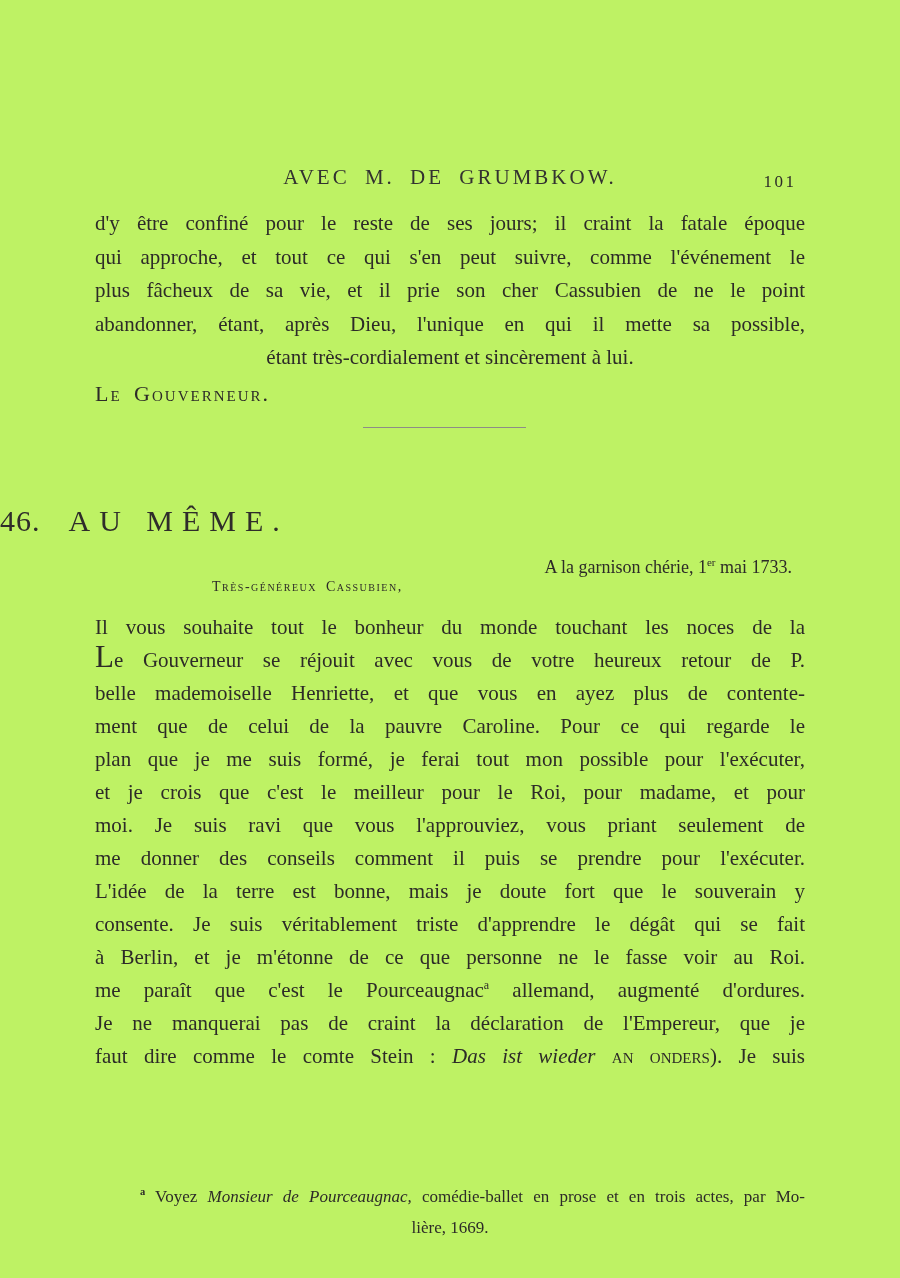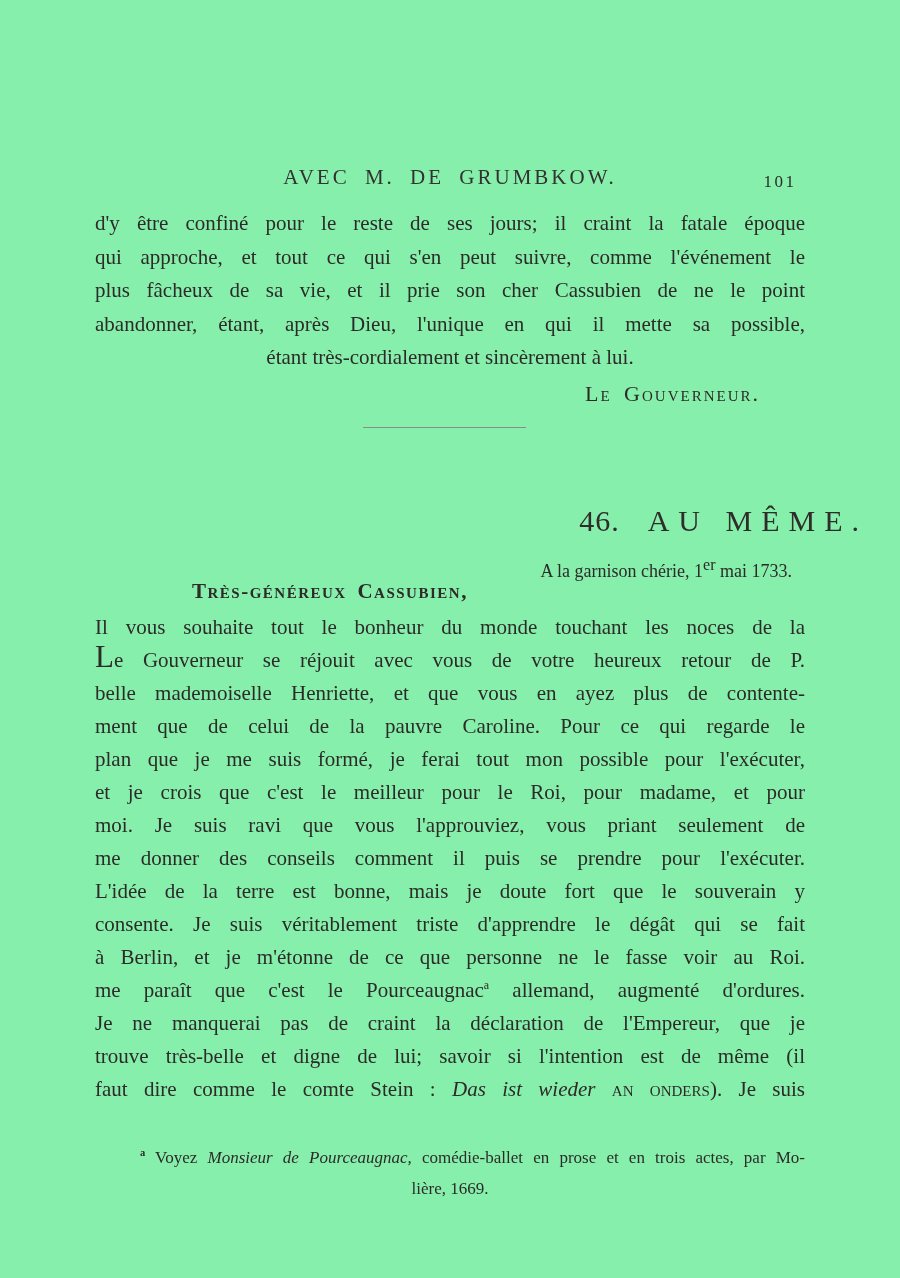--- a/index.html
+++ b/index.html
@@ -1,20 +1,20 @@
 <!DOCTYPE html>
 <html><head>
 <meta charset="utf-8">
 <style>
   html,body { margin:0; padding:0; background:#e8e8e6; }
   .page {
     position:relative;
     width:900px; height:1278px;
     margin:0 auto;
-    background:#86efac;
+    background:#bef264;
     color:#2d2b28;
     font-family:"Liberation Serif","DejaVu Serif",serif;
     overflow:hidden;
   }
   .running-header {
     position:absolute; top:165px; left:0; width:900px;
     text-align:center;
     font-size:21px; letter-spacing:3px; word-spacing:7px;
     color:#333230;
   }
@@ -24,57 +24,56 @@
     font-size:17px; letter-spacing:2.5px;
   }
   .para1 {
     position:absolute; top:207px; left:95px; width:710px;
     font-size:21px; line-height:33.5px;
   }
   .jline { text-align:justify; text-align-last:justify; }
   .lline { text-align:center; }
   .signature {
     position:absolute; top:381px; left:95px; width:665px;
-    text-align:right;
     font-variant:small-caps;
     font-size:22px; letter-spacing:2px; word-spacing:5px;
   }
   .rule {
     position:absolute; top:427px; left:363px; width:163px;
     border-top:1px solid #8d8d87; height:0;
   }
   .heading {
     position:absolute; top:504px; left:0; width:868px;
-    text-align:right; font-size:30px; color:#2f2d2a;
+    text-align:left; font-size:30px; color:#2f2d2a;
   }
   .heading-number { letter-spacing:1px; margin-right:28px; }
   .heading-title  { letter-spacing:9px; }
   .dateline {
     position:absolute; top:556px; left:95px; width:697px;
     text-align:right; font-size:18px;
   }
-  .dateline sup { font-size:16px;text-align:right; }
+  .dateline sup { font-size:11px;text-align:right; }
   .salutation {
-    position:absolute; top:579px; left:192px;
+    position:absolute; top:579px; left:212px;
     font-variant:small-caps;
-    font-size:21px; letter-spacing:1.5px; word-spacing:4px;font-weight:bold;
+    font-size:14px; letter-spacing:1.5px; word-spacing:4px;
   }
   .body-block {
     position:absolute; top:611px; left:95px; width:710px;
     font-size:21px; line-height:33px;
   }
   .initial { font-size:31px; line-height:0; }
   .note-mark { font-size:12px; vertical-align:super; line-height:0; }
   .italic { font-style:italic; }
   .smallcaps { font-variant:small-caps; }
   .footnote {
     position:absolute; top:1142px; left:95px; width:710px;
     font-size:17px; line-height:31px;
   }
-  .fn-line1 { padding-left:45px; text-align:justify; text-align-last:justify; }
+  .fn-line1 { padding-left:45px; text-align:justify; text-align-last:justify;margin-top:39px; }
   .fn-mark { font-size:10.5px; vertical-align:super; font-weight:bold; line-height:0; }
 </style>
 </head>
 <body>
 
 <div class="page">
 
   <div class="running-header">AVEC M. DE GRUMBKOW.</div>
   <div class="page-number">101</div>
 
@@ -111,21 +110,20 @@
     <div class="jline">et je crois que c'est le meilleur pour le Roi, pour madame, et pour</div>
     <div class="jline">moi. Je suis ravi que vous l'approuviez, vous priant seulement de</div>
     <div class="jline">me donner des conseils comment il puis se prendre pour l'exécuter.</div>
     <div class="jline">L'idée de la terre est bonne, mais je doute fort que le souverain y</div>
     <div class="jline">consente. Je suis véritablement triste d'apprendre le dégât qui se fait</div>
     <div class="jline">à Berlin, et je m'étonne de ce que personne ne le fasse voir au Roi.</div>
     <div class="jline">
       <span>me paraît que c'est le Pourceaugnac</span><sup class="note-mark">a</sup><span> allemand, augmenté d'ordures.</span>
     </div>
     <div class="jline">Je ne manquerai pas de craint la déclaration de l'Empereur, que je</div>
-    <div class="jline">trouve très-belle et digne de lui; savoir si l'intention est de même (il</div>
     <div class="jline">
       <span>faut dire comme le comte Stein : </span><span class="italic">Das ist wieder</span><span class="smallcaps"> an onders</span><span>). Je suis</span>
     </div>
   </div>
 
   <div class="footnote">
     <div class="fn-line1">
       <sup class="fn-mark">a</sup><span> Voyez </span><span class="italic">Monsieur de Pourceaugnac,</span><span> comédie-ballet en prose et en trois actes, par Mo-</span>
     </div>
     <div class="lline">lière, 1669.</div>

